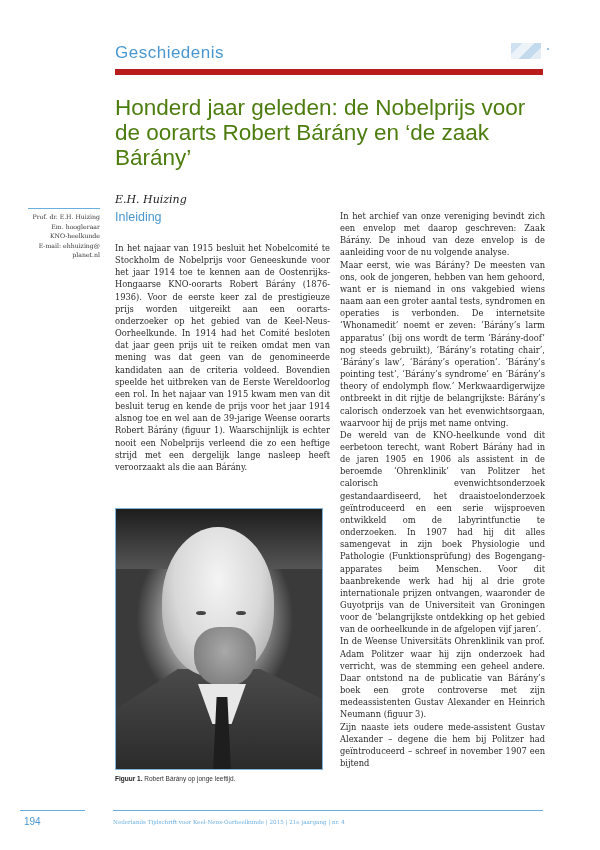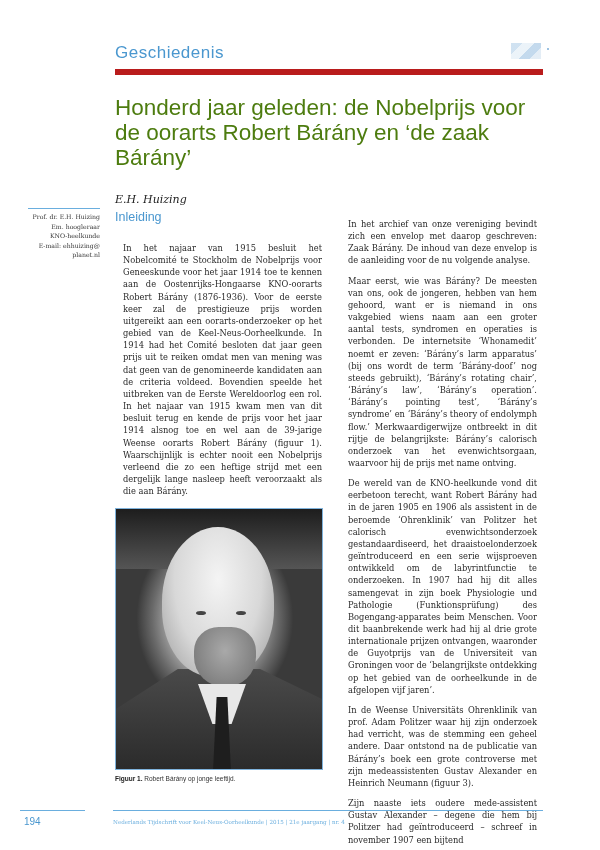--- a/index.html
+++ b/index.html
@@ -16,21 +16,21 @@
   .title { position:absolute; left:115px; top:95px; width:440px;
          font-family:"Liberation Sans", sans-serif; font-size:22.5px; line-height:25px; color:#4d7c0f; margin:0; font-weight:normal; }
   .author { position:absolute; left:115px; top:175px; font-style:italic; font-size:11px; color:#222;margin-top:18px; }
   .sidebar-rule { position:absolute; left:28px; top:208px; width:72px; border-top:1px solid #6aaede; }
   .sidebar { position:absolute; left:14px; top:212px; width:86px; text-align:right;
          font-size:6.2px; line-height:9.5px; color:#333; }
   .col { position:absolute; font-size:8.3px; line-height:12.15px; text-align:justify; color:#2a2a2a; }
   .col-left { left:115px; top:210px; width:215px; }
   .col-right { left:340px; top:210px; width:205px; }
   .subhead { font-family:"Liberation Sans", sans-serif; font-size:12.5px; color:#4a97cf; line-height:14px; margin-bottom:18px; }
-  .col p { margin:8px; }
+  .col p { margin:0; }
   .figure { position:absolute; left:115px; top:508px; width:206px; height:260px;
          border:1px solid #7fb3dc; overflow:hidden;
          background:radial-gradient(ellipse 38% 36% at 48% 42%, #e8e8e8 0%, #c9c9c9 45%, #6a6a6a 80%, #3a3a3a 100%); }
   .figure .bg-dark { position:absolute; left:0; top:0; right:0; height:60px; background:linear-gradient(#1d1d1d,#555); }
   .figure .head { position:absolute; left:46px; top:18px; width:112px; height:150px; border-radius:50% 50% 45% 45%;
          background:radial-gradient(ellipse at 50% 35%, #f4f4f4 0%, #d8d8d8 55%, #9a9a9a 100%); }
   .figure .beard { position:absolute; left:78px; top:118px; width:62px; height:60px; border-radius:40% 40% 50% 50%;
          background:radial-gradient(ellipse at 50% 40%, #a9a9a9, #6f6f6f); }
   .figure .eye { position:absolute; top:102px; width:10px; height:4px; background:#444; border-radius:50%; }
   .figure .body { position:absolute; left:0; right:0; bottom:0; height:100px;

